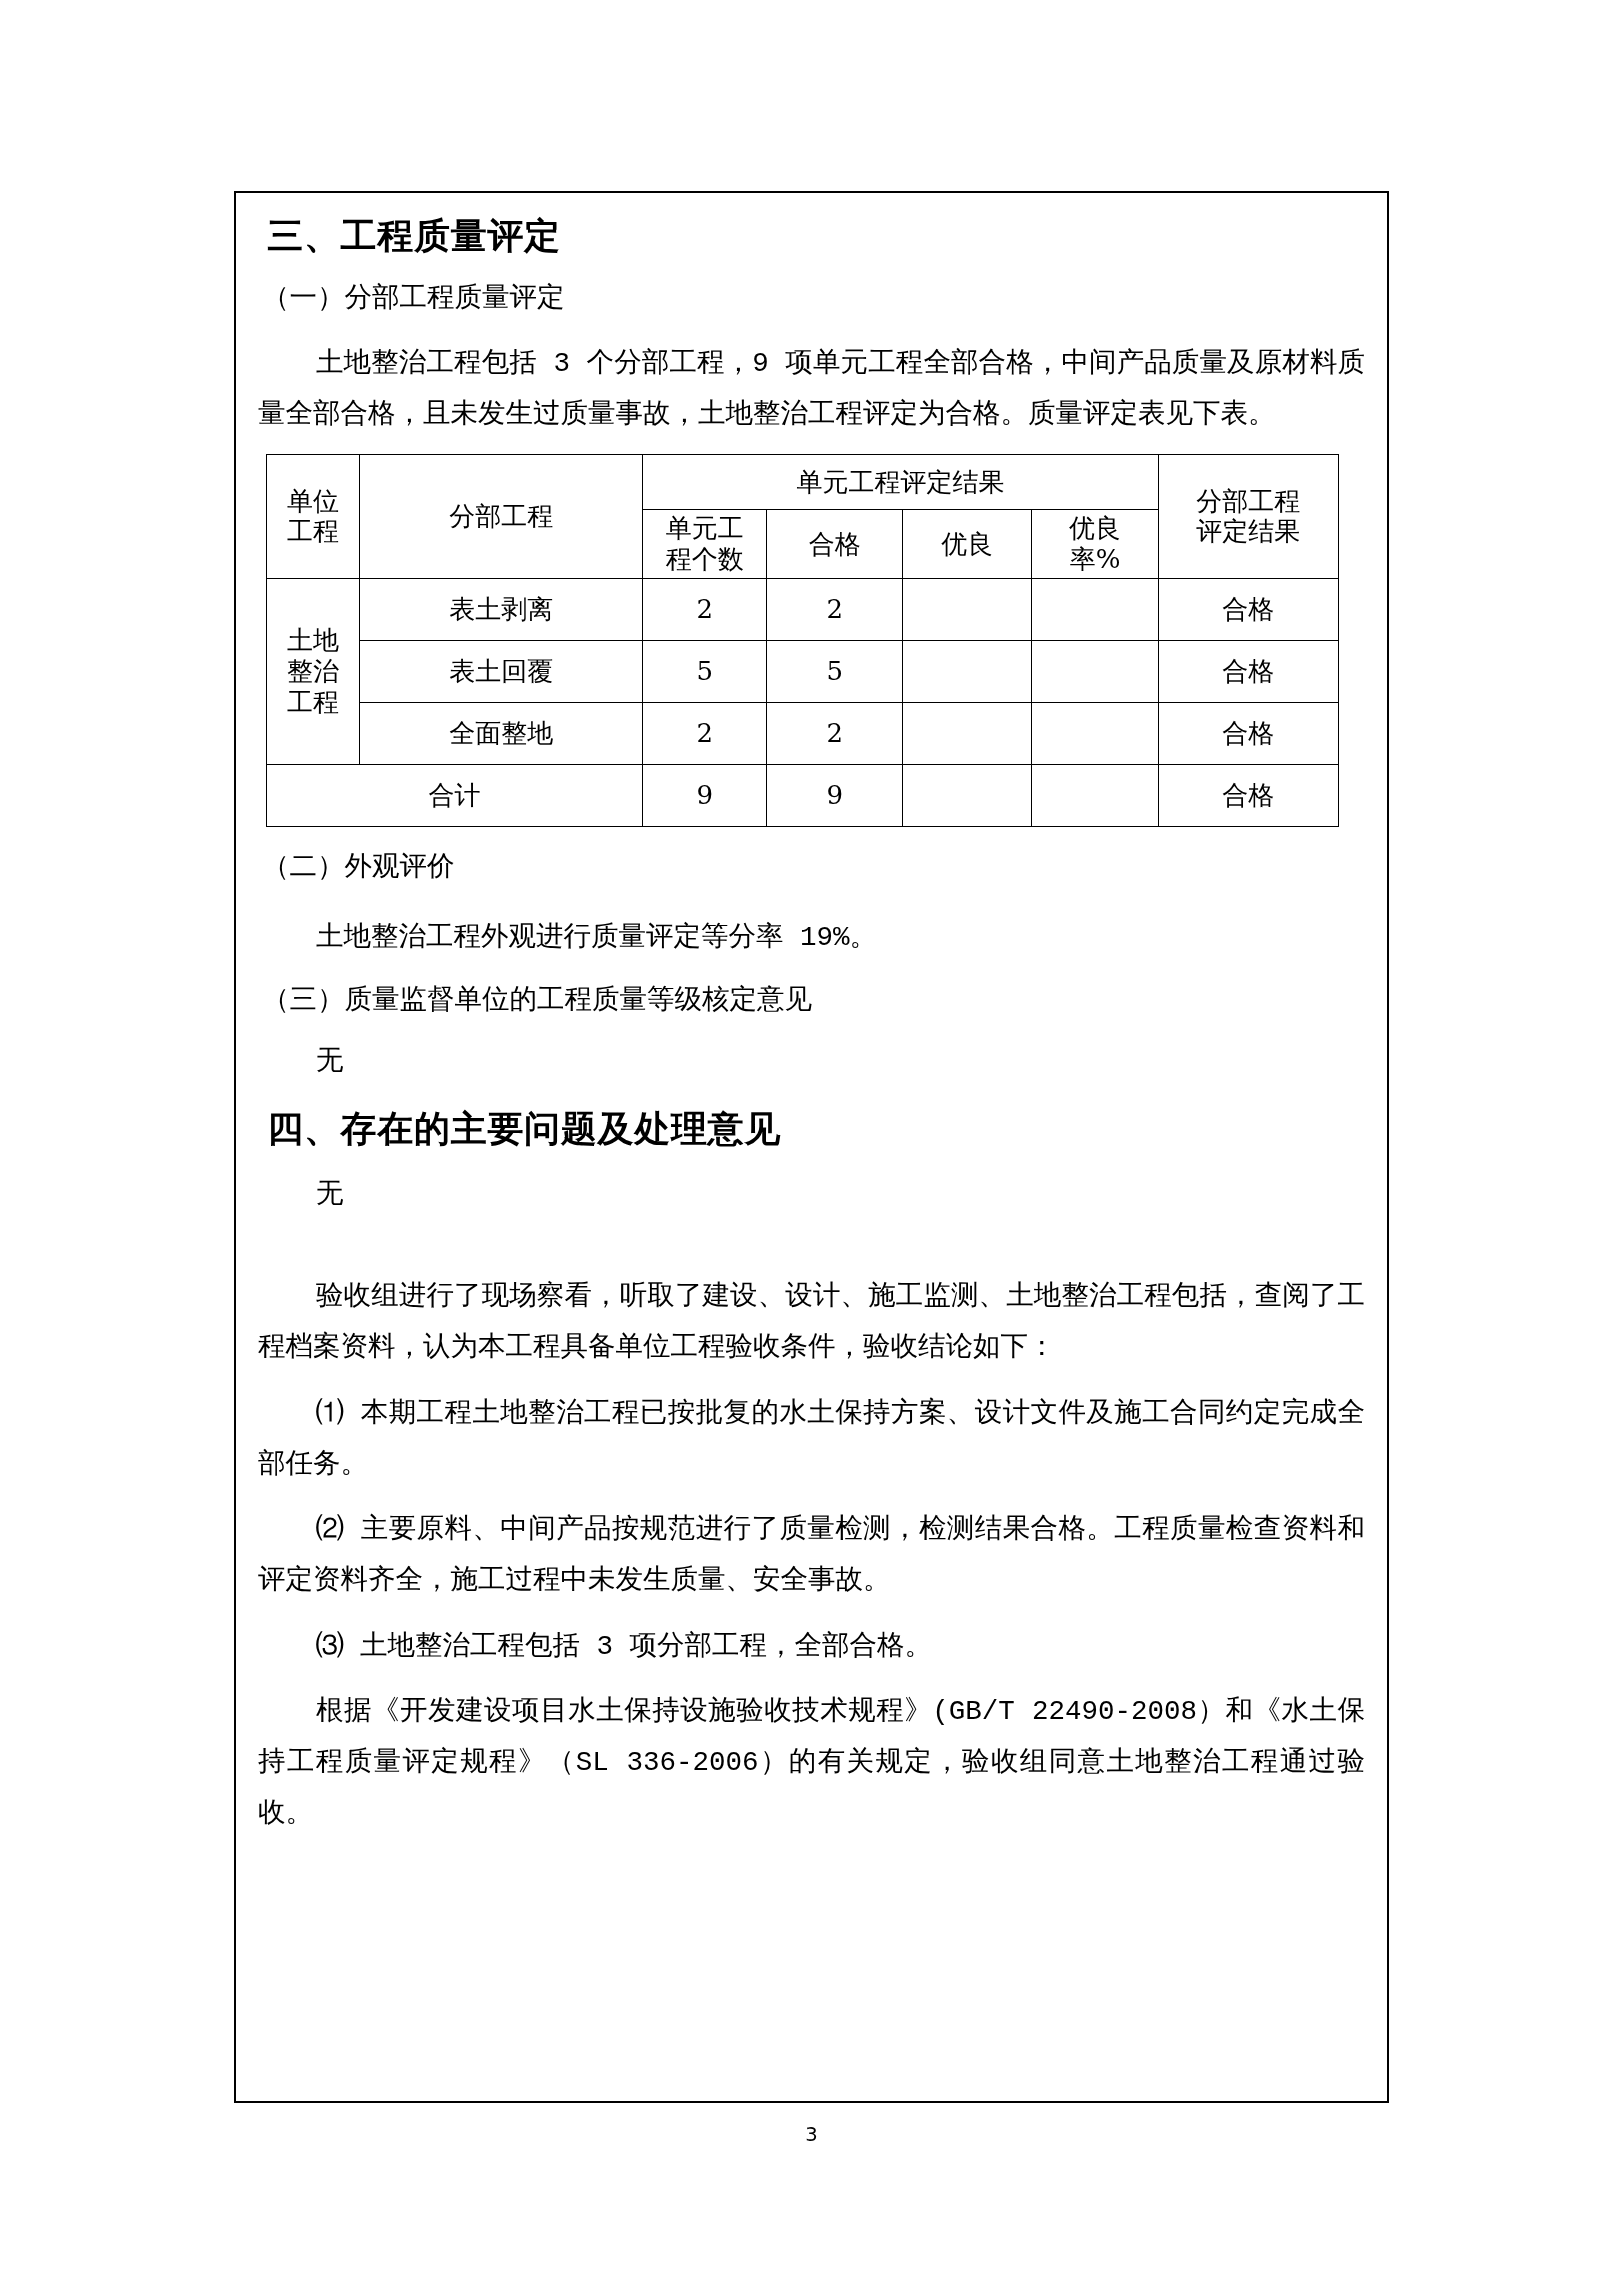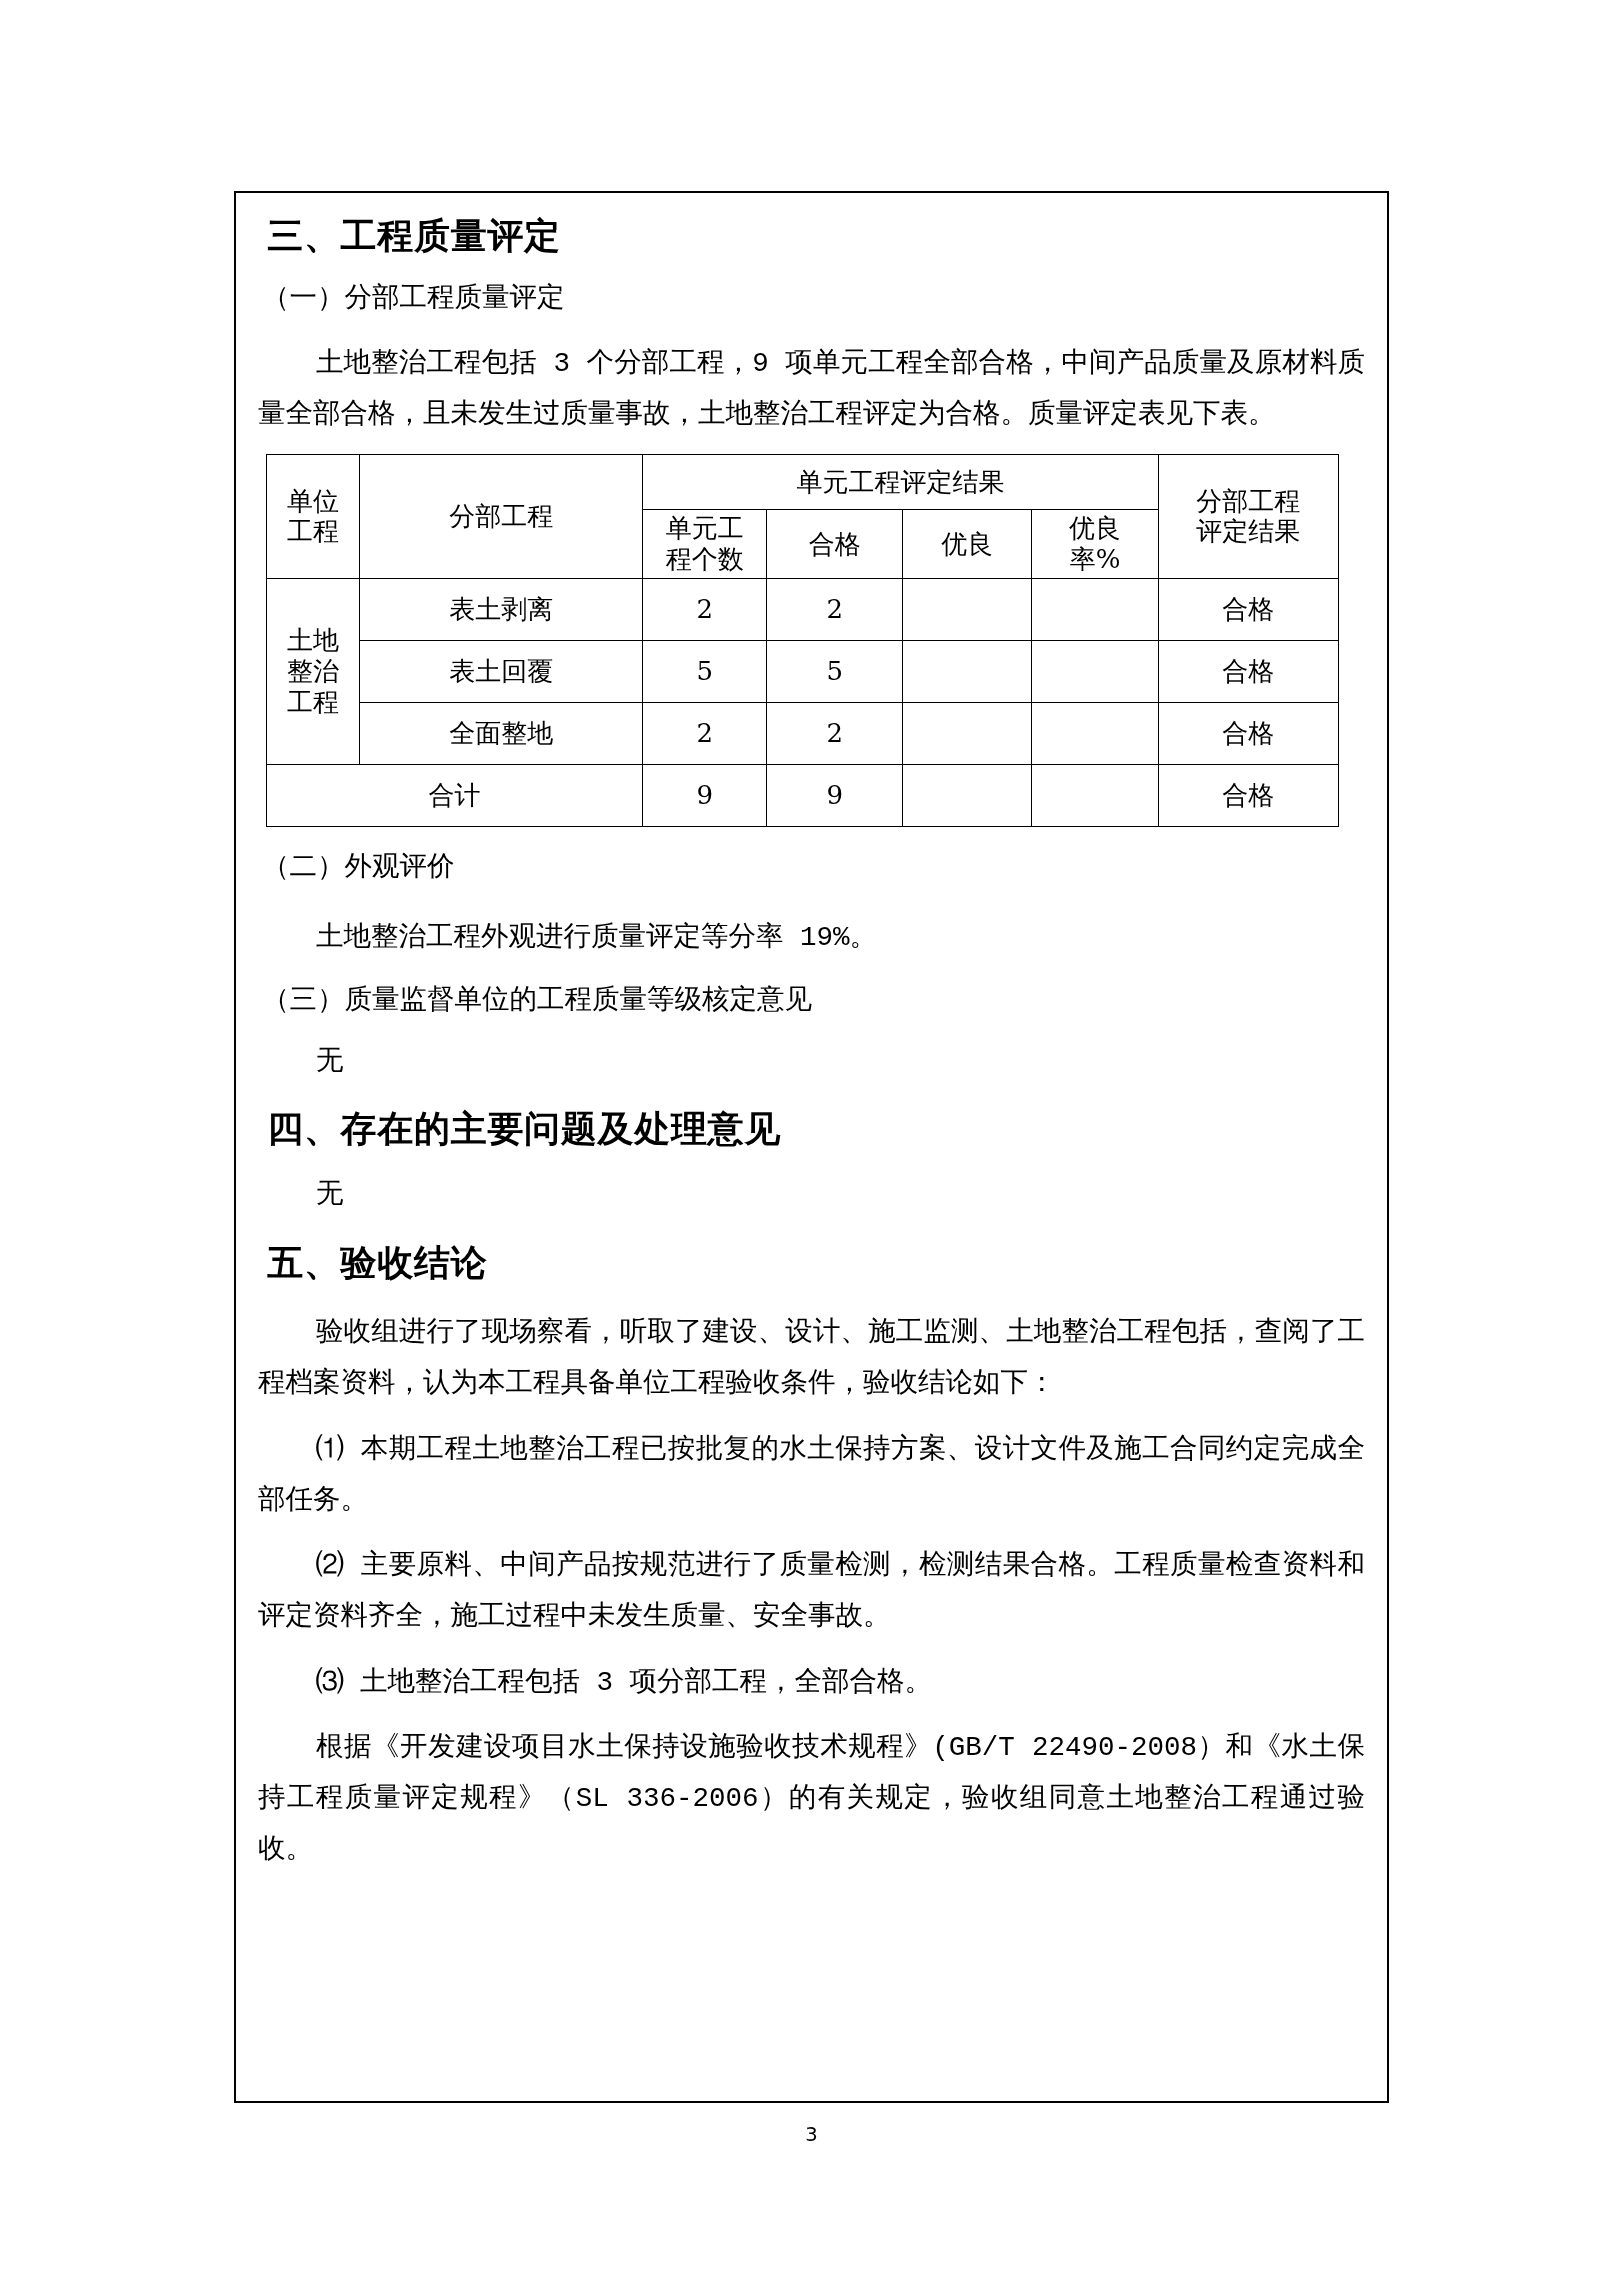--- a/index.html
+++ b/index.html
@@ -236,21 +236,20 @@
       <div class="sp-56"></div>
 
       <div class="h-major">四、存在的主要问题及处理意见</div>
 
       <div class="sp-50"></div>
 
       <div class="plain">无</div>
 
       <div class="sp-56"></div>
 
-      <div class="h-major">五、验收结论</div>
 
       <div class="sp-42"></div>
 
       <div class="para indent">验收组进行了现场察看，听取了建设、设计、施工监测、土地整治工程包括，查阅了工程档案资料，认为本工程具备单位工程验收条件，验收结论如下：</div>
 
       <div class="sp-22"></div>
 
       <div class="para indent">⑴ 本期工程土地整治工程已按批复的水土保持方案、设计文件及施工合同约定完成全部任务。</div>
 
       <div class="sp-22"></div>

